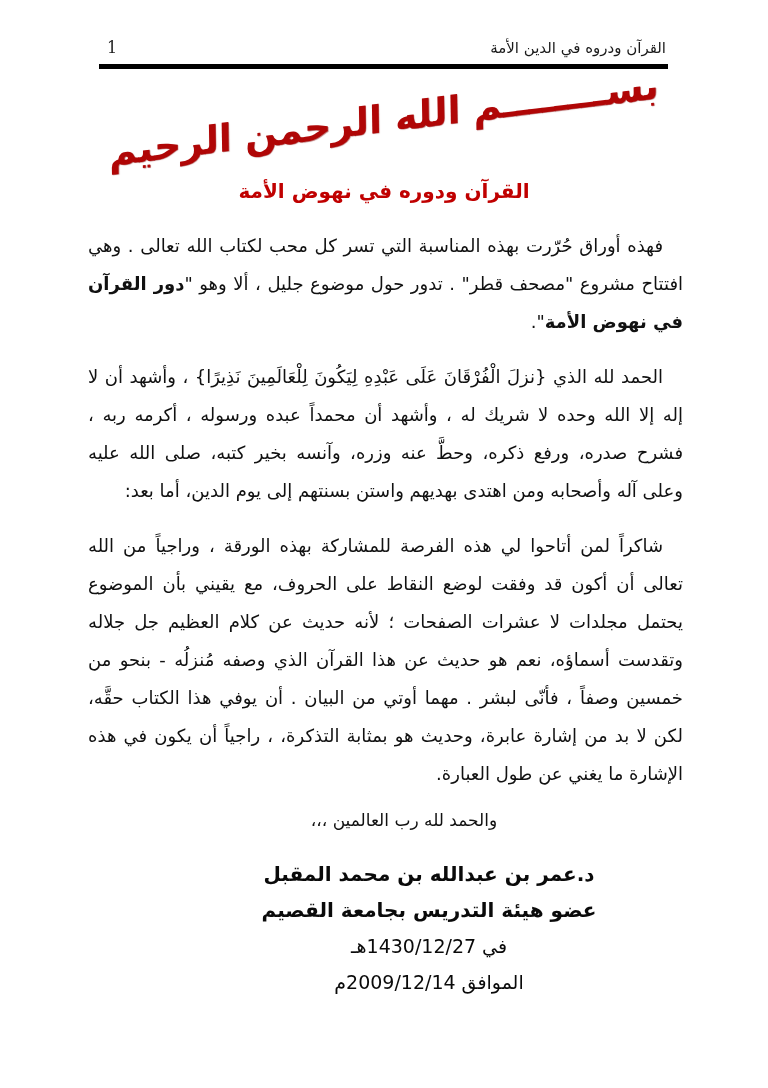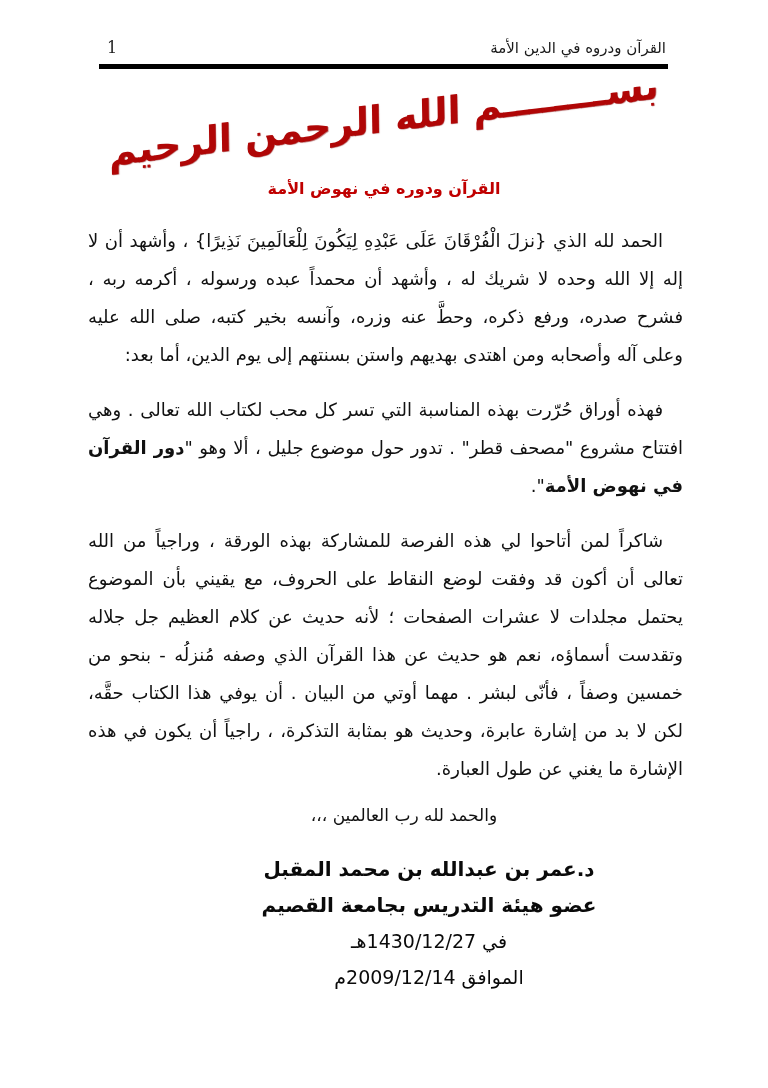--- a/index.html
+++ b/index.html
@@ -54,21 +54,21 @@
     font-weight: bold;
     letter-spacing: -1px;
     text-shadow: 0.6px 0.6px 0.8px rgba(128, 0, 0, 0.55);
     white-space: nowrap;
   }
   
   .doc-title {
     margin: 4px 0 0 0;
     text-align: center;
     color: #c00000;
-    font-size: 16px;
+    font-size: 20px;
     font-weight: bold;
   }
   
   .body {
     margin: 24px 85px 0 88px;
     font-size: 18px;
     line-height: 38px;
     text-align: justify;
     text-justify: inter-word;
   }
@@ -115,22 +115,22 @@
     <div class="header-rule"></div>
   </header>
 
   <div class="bismillah">
     <span class="bismillah-text">بســــــــم الله الرحمن الرحيم</span>
   </div>
 
   <h1 class="doc-title">القرآن ودوره في نهوض الأمة</h1>
 
   <main class="body">
+    <p><span>فهذه أوراق حُرّرت بهذه المناسبة التي تسر كل محب لكتاب الله تعالى . وهي افتتاح مشروع "مصحف قطر" . تدور حول موضوع جليل ، ألا وهو "</span><span class="bold-inline">دور القرآن في نهوض الأمة</span><span>".</span></p>
     <p>الحمد لله الذي {نزلَ الْفُرْقَانَ عَلَى عَبْدِهِ لِيَكُونَ لِلْعَالَمِينَ نَذِيرًا} ، وأشهد أن لا إله إلا الله وحده لا شريك له ، وأشهد أن محمداً عبده ورسوله ، أكرمه ربه ، فشرح صدره، ورفع ذكره، وحطَّ عنه وزره، وآنسه بخير كتبه، صلى الله عليه وعلى آله وأصحابه ومن اهتدى بهديهم واستن بسنتهم إلى يوم الدين، أما بعد:</p>
-    <p><span>فهذه أوراق حُرّرت بهذه المناسبة التي تسر كل محب لكتاب الله تعالى . وهي افتتاح مشروع "مصحف قطر" . تدور حول موضوع جليل ، ألا وهو "</span><span class="bold-inline">دور القرآن في نهوض الأمة</span><span>".</span></p>
     <p>شاكراً لمن أتاحوا لي هذه الفرصة للمشاركة بهذه الورقة ، وراجياً من الله تعالى أن أكون قد وفقت لوضع النقاط على الحروف، مع يقيني بأن الموضوع يحتمل مجلدات لا عشرات الصفحات ؛ لأنه حديث عن كلام العظيم جل جلاله وتقدست أسماؤه، نعم هو حديث عن هذا القرآن الذي وصفه مُنزلُه - بنحو من خمسين وصفاً ، فأنّى لبشر . مهما أوتي من البيان . أن يوفي هذا الكتاب حقَّه، لكن لا بد من إشارة عابرة، وحديث هو بمثابة التذكرة، ، راجياً أن يكون في هذه الإشارة ما يغني عن طول العبارة.</p>
   </main>
 
   <div class="closing">والحمد لله رب العالمين ،،،</div>
 
   <div class="signature">
     <div class="sig-name">د.عمر بن عبدالله بن محمد المقبل</div>
     <div class="sig-role">عضو هيئة التدريس بجامعة القصيم</div>
     <div class="sig-date">في 1430/12/27هـ</div>
     <div class="sig-date">الموافق 2009/12/14م</div>

